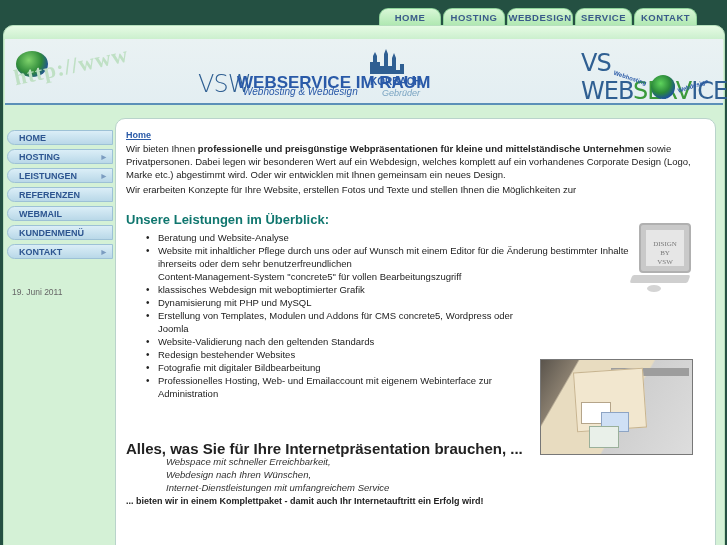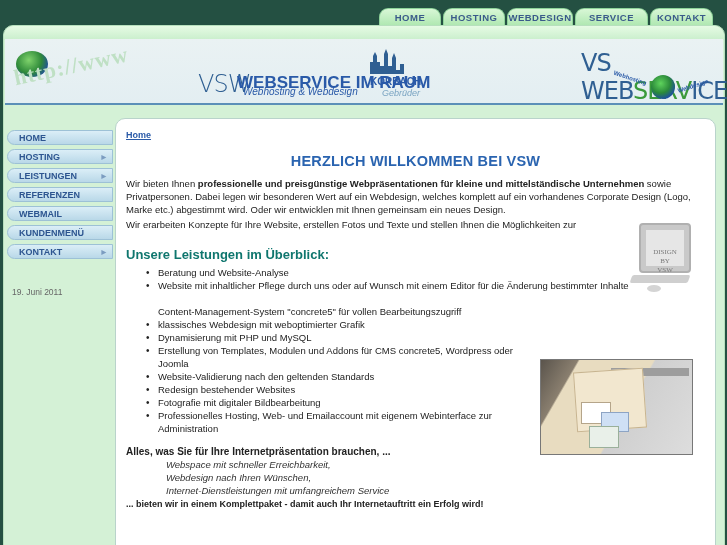--- a/index.html
+++ b/index.html
@@ -79,56 +79,56 @@
   .intro p { margin-bottom: 2px; }
   .design-box {
     position: absolute; right: 18px; top: 104px; width: 70px; height: 72px;
   }
   .monitor {
     position: absolute; left: 12px; top: 0; width: 52px; height: 50px; background: #c9c9c9;
     border: 2px solid #b0b0b0; border-radius: 4px;
   }
   .monitor .screen {
     position: absolute; left: 5px; top: 5px; width: 38px; height: 36px; background: #e6e6e6;
-    font-family: "Liberation Serif", serif; font-size: 7px; color: #7a7a7a; text-align: center; line-height: 9px; padding-top: 18px;
+    font-family: "Liberation Serif", serif; font-size: 7px; color: #7a7a7a; text-align: center; line-height: 9px; padding-top: 10px;
   }
   .keyboard { position: absolute; left: 4px; top: 52px; width: 58px; height: 8px; background: #cfcfcf; border-radius: 2px; transform: skewX(-20deg); }
   .mouse { position: absolute; left: 20px; top: 62px; width: 14px; height: 7px; background: #d4d4d4; border-radius: 50%; }
   .section-title { font-size: 13px; font-weight: bold; color: #0f766e; margin-top: 17px; margin-bottom: 5px; }
   ul.services { list-style: none; padding-left: 20px; }
   ul.services li { position: relative; padding-left: 12px; margin-bottom: 0; }
   ul.services li::before { content: "•"; position: absolute; left: 0; top: 0; font-size: 10px; }
   .cms-image {
     position: absolute; left: 424px; top: 240px; width: 153px; height: 96px;
     border: 1px solid #777; background:
       linear-gradient(120deg, #5a544c 0%, #8a7f6f 18%, #e8dcc0 19%, #e8dcc0 55%, #cfcfcf 56%, #dddddd 100%);
   }
   .cms-image .page { position: absolute; left: 34px; top: 10px; width: 70px; height: 60px; background: #f2e7cf; border: 1px solid #c7b490; transform: rotate(-4deg); }
   .cms-image .win { position: absolute; left: 70px; top: 8px; width: 78px; height: 8px; background: #9d9d9d; }
   .cms-image .thumb1 { position: absolute; left: 40px; top: 42px; width: 30px; height: 22px; background: #fff; border: 1px solid #b5a58a; }
   .cms-image .thumb2 { position: absolute; left: 60px; top: 52px; width: 28px; height: 20px; background: #cfe0f5; border: 1px solid #8da4c4; }
   .cms-image .thumb3 { position: absolute; left: 48px; top: 66px; width: 30px; height: 22px; background: #e9f0e9; border: 1px solid #9ab09a; }
-  .tagline-bold { font-weight: bold; margin-top: 10px; font-size: 10px; }
+  .tagline-bold { font-weight: bold; margin-top: 42px; font-size: 15px; }
   .tagline-it { font-style: italic; color: #333; margin-left: 40px; }
   .tagline-end { font-weight: bold; font-size: 9px; margin-top: 1px; }
 </style>
 </head>
 <body>
 
 <nav class="topnav">
   <div class="tab" style="width:62px">
       <span>HOME</span>
     </div>
   <div class="tab" style="width:62px">
       <span>HOSTING</span>
     </div>
   <div class="tab" style="width:66px">
       <span>WEBDESIGN</span>
     </div>
-  <div class="tab" style="width:73px">
+  <div class="tab" style="width:57px">
       <span>SERVICE</span>
     </div>
   <div class="tab" style="width:63px">
       <span>KONTAKT</span>
     </div>
 </nav>
 
 <div class="frame">
   <div class="frame-strip"></div>
 </div>
@@ -177,21 +177,20 @@
     </div>
   <div class="menu-item">
       <span>KONTAKT</span>
       <span class="arrow">▶</span>
     </div>
 </aside>
 <div class="side-date">19. Juni 2011</div>
 
 <main class="content">
   <a class="breadcrumb">Home</a>
-  <h1 class="page-title">HERZLICH WILLKOMMEN BEI VSW</h1>
 
   <div class="intro">
     <p><span>Wir bieten Ihnen </span><b>professionelle und preisgünstige Webpräsentationen für kleine und mittelständische Unternehmen</b><span> sowie Privatpersonen. Dabei legen wir besonderen Wert auf ein Webdesign, welches komplett auf ein vorhandenes Corporate Design (Logo, Marke etc.) abgestimmt wird. Oder wir entwicklen mit Ihnen gemeinsam ein neues Design.</span></p>
     <p><span>Wir erarbeiten Konzepte für Ihre Website, erstellen Fotos und Texte und stellen Ihnen die Möglichkeiten zur</span><br></p>
   </div>
 
   <div class="design-box">
     <div class="monitor">
       <div class="screen">
         <div>DISIGN</div>
@@ -199,21 +198,21 @@
         <div>VSW</div>
       </div>
     </div>
     <div class="keyboard"></div>
     <div class="mouse"></div>
   </div>
 
   <h2 class="section-title">Unsere Leistungen im Überblick:</h2>
   <ul class="services">
     <li><span>Beratung und Website-Analyse</span></li>
-    <li><span>Website mit inhaltlicher Pflege durch uns oder auf Wunsch mit einem Editor für die Änderung bestimmter Inhalte</span><br><br><span>Content-Management-System "concrete5" für vollen Bearbeitungszugriff</span></li>
+    <li><span>Website mit inhaltlicher Pflege durch uns oder auf Wunsch mit einem Editor für die Änderung bestimmter Inhalte</span><br><span>ihrerseits oder dem sehr benutzerfreundlichen</span><br><span>Content-Management-System "concrete5" für vollen Bearbeitungszugriff</span></li>
     <li><span>klassisches Webdesign mit weboptimierter Grafik</span></li>
     <li><span>Dynamisierung mit PHP und MySQL</span></li>
     <li><span>Erstellung von Templates, Modulen und Addons für CMS concrete5, Wordpress oder</span><br><span>Joomla</span></li>
     <li><span>Website-Validierung nach den geltenden Standards</span></li>
     <li><span>Redesign bestehender Websites</span></li>
     <li><span>Fotografie mit digitaler Bildbearbeitung</span></li>
     <li><span>Professionelles Hosting, Web- und Emailaccount mit eigenem Webinterface zur</span><br><span>Administration</span></li>
   </ul>
 
   <div class="cms-image">

